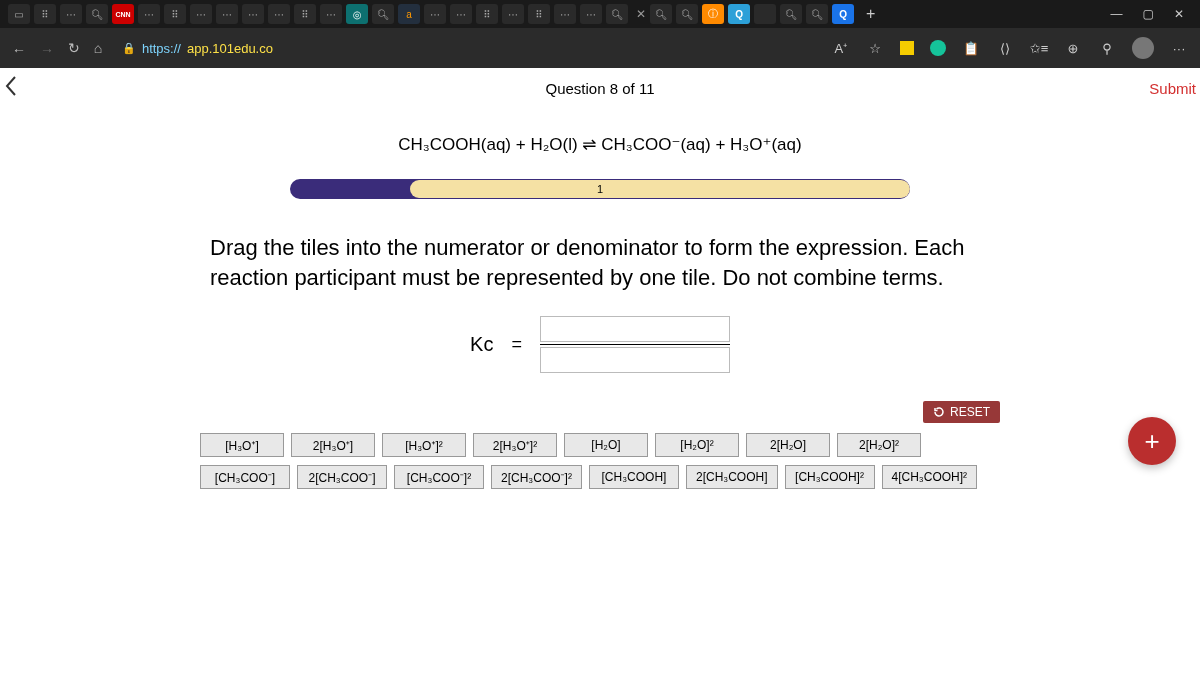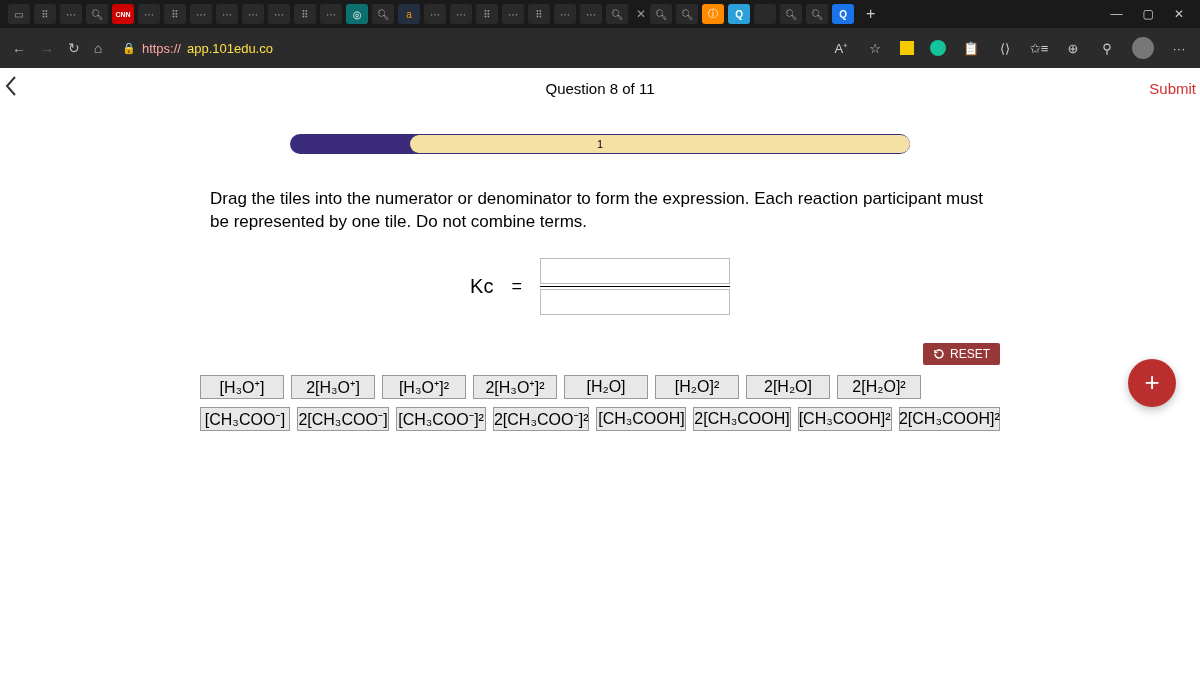--- a/index.html
+++ b/index.html
@@ -13,21 +13,21 @@
   .tab-icon.green{ background:#0d7070; color:#fff;}
   .tab-icon.amazon{ color:#ff9900;}
   .tab-x{ color:#999; font-size:12px; margin-left:4px; }
   .tab-plus{ color:#ccc; font-size:16px; margin-left:8px;}
   .tabbar .win-controls{ margin-left:auto; display:flex; gap:20px; padding-right:16px; color:#ccc; font-size:12px;}
 
   .addrbar { height: 40px; background:#2b2b2b; display:flex; align-items:center; padding:0 12px; gap:14px; color:#ddd; }
   .addrbar .nav-btn{ font-size:14px; color:#bbb; }
   .url-field{ flex:0 0 auto; display:flex; align-items:center; gap:6px; font-size:13px; color:#ddd; margin-left:6px; }
   .url-field .lock{ font-size:11px; color:#999;}
-  .url-field .scheme{ color:#fca5a5;}
+  .url-field .scheme{ color:#7dd3fc;}
   .url-field .host{ color:#fde047;}
   .addrbar .right-icons{ margin-left:auto; display:flex; align-items:center; gap:16px;}
   .right-icons .ic{ width:18px; height:18px; display:flex; align-items:center; justify-content:center; font-size:13px; color:#ccc;}
   .right-icons .avatar{ width:22px; height:22px; border-radius:50%; background:#777; }
   .right-icons .grammarly{ width:16px; height:16px; border-radius:50%; background:#15c39a; }
   .right-icons .yellow{ width:14px;height:14px; background:#f5cc00;}
 
   
   .content-header{ height:40px; background:#fff; border-bottom:0; display:flex; align-items:center; padding:0 4px; position:relative;}
   .content-header .back svg{ stroke:#333; }
@@ -38,36 +38,36 @@
   .center-col{ width: 780px; margin:0 auto; }
 
   .prompt1{ text-align:center; font-size:17px; color:#000; margin-bottom:10px;}
   .equation{ text-align:center; font-size:17px; color:#000; margin-bottom:24px;}
 
   .progress-wrap{ width:620px; margin:0 auto 34px auto;}
   .progress-track{ height:20px; background:#3a2c7a; border-radius:10px; position:relative; overflow:hidden;}
   .progress-fill{ position:absolute; left:120px; top:1px; height:18px; width:500px; background:#f5e1a4; border-radius:9px;}
   .progress-label{ position:absolute; left:0; right:0; top:0; text-align:center; font-size:11px; line-height:20px; color:#000; z-index:2;}
 
-  .instructions{ font-size:17px; color:#000; line-height:1.35; margin-bottom:24px;}
+  .instructions{ font-size:22px; color:#000; line-height:1.35; margin-bottom:24px;}
 
   .kc-row{ display:flex; align-items:center; justify-content:center; gap:18px; margin-bottom:60px;}
   .kc-label{ font-size:20px; font-family: Georgia, serif;}
   .frac{ display:flex; flex-direction:column; align-items:stretch;}
   .drop{ width:190px; height:26px; border:1px solid #bbb; background:#fff;}
   .frac-line{ height:1px; background:#000; margin:2px 0;}
   .eq-sign{ font-size:18px;}
 
   .tiles-block{ width:800px; margin:16px auto; position:relative;}
   .reset-btn{ position:absolute; right:0; top:-32px; height:22px; padding:0 10px; background:#973838; color:#fff; font-size:12px; display:flex; align-items:center; gap:5px; border-radius:2px;}
   .reset-btn svg{ width:12px; height:12px; }
 
   .tiles-row{ display:flex; gap:7px; margin-bottom:8px; justify-content:flex-start;}
   .tiles-row:first-of-type{ padding-left:4px; }
-  .tile{ height:24px; padding:0 9px; background:#e8e8e8; border:1px solid #999; font-size:16px; color:#000; display:flex; align-items:center; white-space:nowrap;}
+  .tile{ height:24px; padding:0 9px; background:#e8e8e8; border:1px solid #999; font-size:12px; color:#000; display:flex; align-items:center; white-space:nowrap;}
   .tiles-row.r1 .tile{ min-width:84px; justify-content:center;}
   .tiles-row.r2 .tile{ min-width:90px; justify-content:center;}
 
   .fab{ position:absolute; right:24px; bottom:24px; width:48px; height:48px; border-radius:50%; background:#ba2e2e; color:#fff; font-size:26px; display:flex; align-items:center; justify-content:center; box-shadow:0 3px 8px rgba(0,0,0,.25);}
 </style>
 </head>
 <body>
 
 <div class="tabbar">
   <div class="tab-icon">▭</div>
@@ -141,20 +141,21 @@
     <svg width="14" height="22" viewBox="0 0 14 22" fill="none">
         <path d="M11 2 L3 11 L11 20" stroke-width="2"></path>
       </svg>
   </span>
   <span class="qtitle">Question 8 of 11</span>
   <span class="submit">Submit</span>
 </div>
 
 <div class="page">
   <div class="center-col">
+    <div class="equation">CH₃COOH(aq) + H₂O(l) ⇌ CH₃COO⁻(aq) + H₃O⁺(aq)</div>
 
     <div class="progress-wrap">
       <div class="progress-track">
         <div class="progress-fill"></div>
         <div class="progress-label">1</div>
       </div>
     </div>
 
     <div class="instructions">Drag the tiles into the numerator or denominator to form the expression. Each reaction participant must be represented by one tile. Do not combine terms.</div>
 
@@ -187,18 +188,18 @@
       <div class="tile">2[H₂O]²</div>
     </div>
     <div class="tiles-row r2">
       <div class="tile">[CH₃COO⁻]</div>
       <div class="tile">2[CH₃COO⁻]</div>
       <div class="tile">[CH₃COO⁻]²</div>
       <div class="tile">2[CH₃COO⁻]²</div>
       <div class="tile">[CH₃COOH]</div>
       <div class="tile">2[CH₃COOH]</div>
       <div class="tile">[CH₃COOH]²</div>
-      <div class="tile">2[CH₃COOH]²</div>
+      <div class="tile">4[CH₃COOH]²</div>
     </div>
   </div>
 
   <div class="fab">+</div>
 </div>
 
 </body></html>

